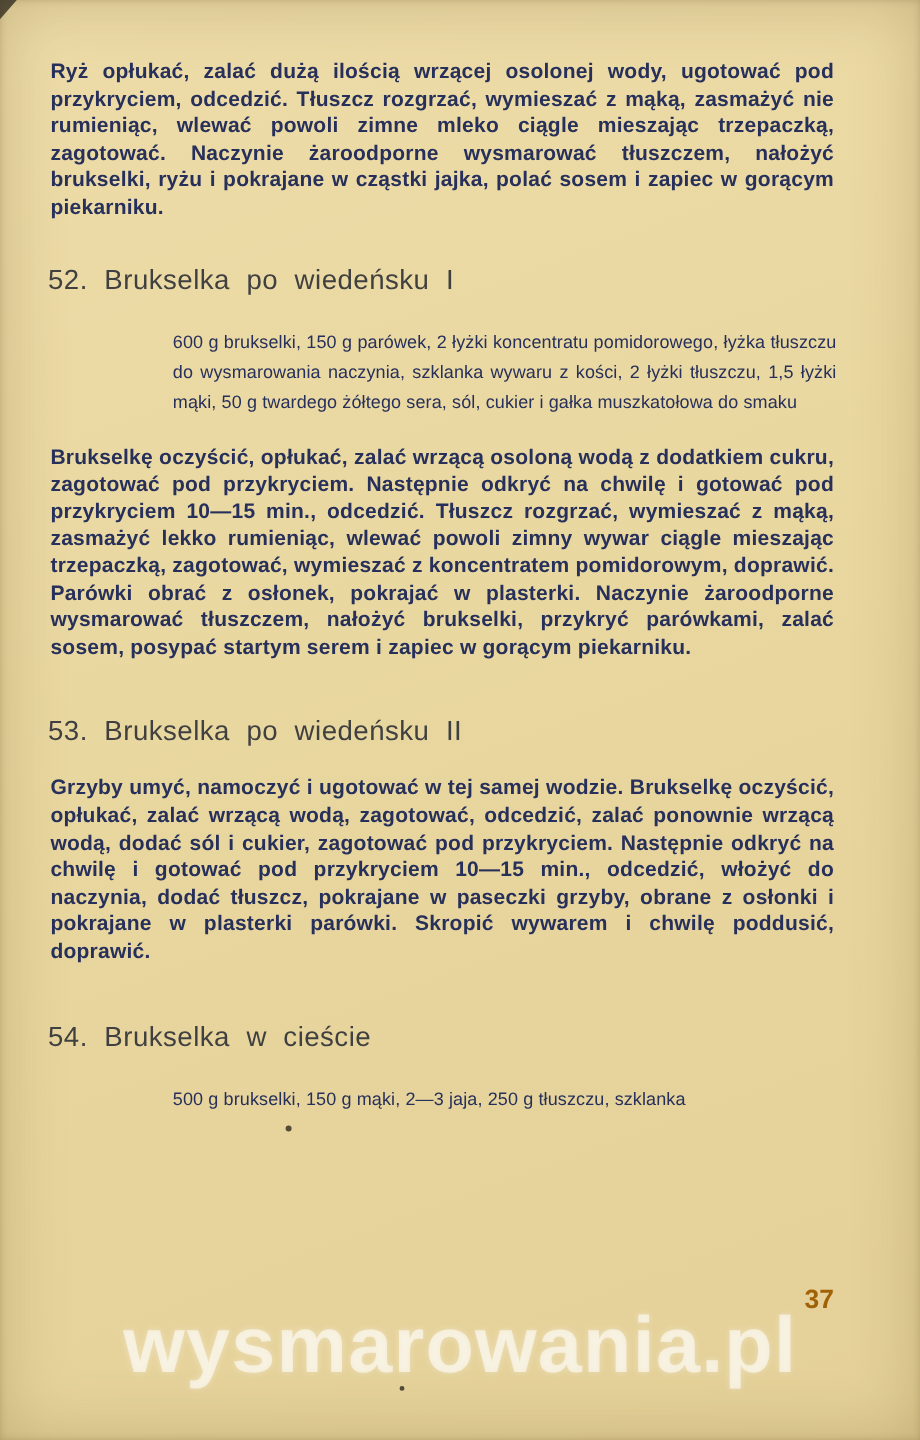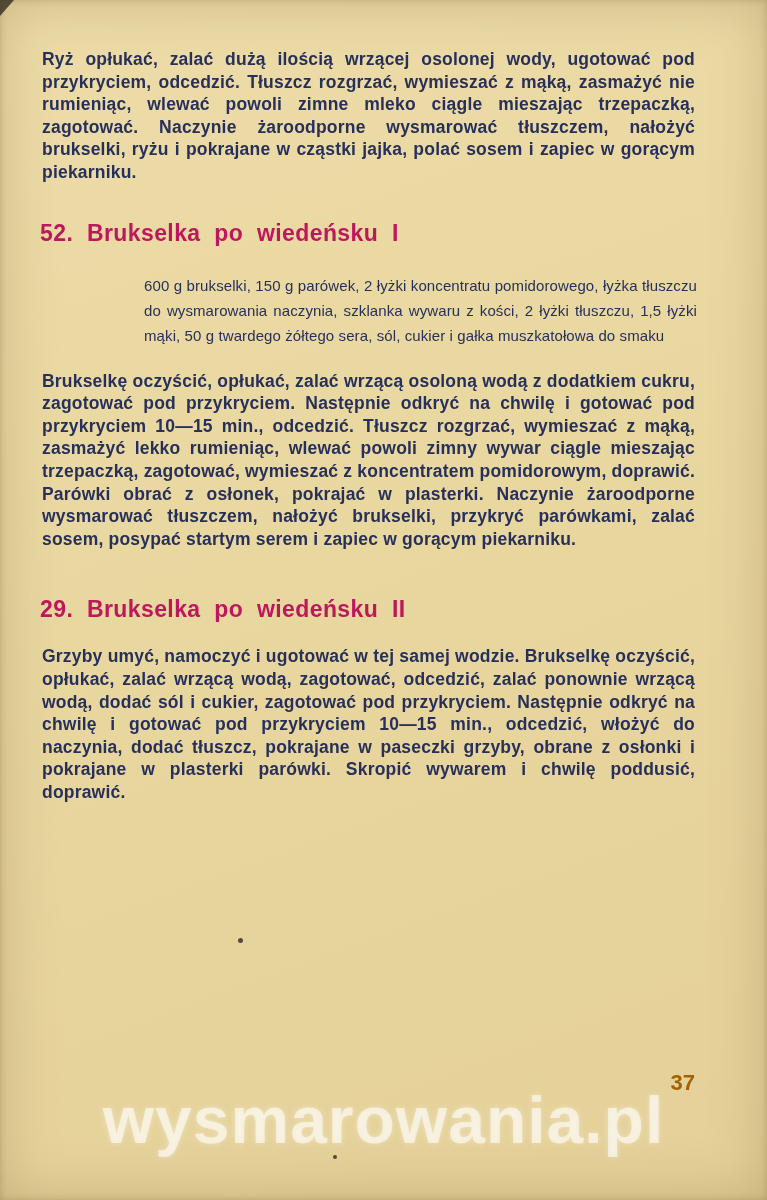--- a/index.html
+++ b/index.html
@@ -43,24 +43,24 @@
     line-height: 22.6px;
     font-weight: 700;
     letter-spacing: 0.2px;
     text-align: justify;
     margin: 2px;
     color: #27305a;
   }
   .body-text:empty { display: none; }
   .heading {
     font-size: 23px;
-    font-weight: 700;
+    font-weight: 400;
     letter-spacing: 0.4px;
     word-spacing: 7px;
-    color: #be185d;
+    color: #404040;
     margin: 36px 0 0 0;
   }
   .ingredients {
     font-size: 15px;
     line-height: 25px;
     font-weight: 400;
     letter-spacing: 0.1px;
     text-align: justify;
     color: #27305a;
     margin: 26px 0 0 104px;
@@ -103,25 +103,27 @@
 
   <p class="body-text">Ryż opłukać, zalać dużą ilością wrzącej osolonej wody, ugotować pod przykryciem, odcedzić. Tłuszcz rozgrzać, wymieszać z mąką, zasmażyć nie rumieniąc, wlewać powoli zimne mleko ciągle mieszając trzepaczką, zagotować. Naczynie żaroodporne wysmarować tłuszczem, nałożyć brukselki, ryżu i pokrajane w cząstki jajka, polać sosem i zapiec w gorącym piekarniku.</p>
 
   <section class="recipe recipe-52">
     <h2 class="heading">52. Brukselka po wiedeńsku I</h2>
     <p class="ingredients">600 g brukselki, 150 g parówek, 2 łyżki koncentratu pomidorowego, łyżka tłuszczu do wysmarowania naczynia, szklanka wywaru z kości, 2 łyżki tłuszczu, 1,5 łyżki mąki, 50 g twardego żółtego sera, sól, cukier i gałka muszkatołowa do smaku</p>
     <p class="body-text after-ingredients">Brukselkę oczyścić, opłukać, zalać wrzącą osoloną wodą z dodatkiem cukru, zagotować pod przykryciem. Następnie odkryć na chwilę i gotować pod przykryciem 10—15 min., odcedzić. Tłuszcz rozgrzać, wymieszać z mąką, zasmażyć lekko rumieniąc, wlewać powoli zimny wywar ciągle mieszając trzepaczką, zagotować, wymieszać z koncentratem pomidorowym, doprawić. Parówki obrać z osłonek, pokrajać w plasterki. Naczynie żaroodporne wysmarować tłuszczem, nałożyć brukselki, przykryć parówkami, zalać sosem, posypać startym serem i zapiec w gorącym piekarniku.</p>
   </section>
 
   <section class="recipe recipe-53">
-    <h2 class="heading">29. Brukselka po wiedeńsku II</h2>
+    <h2 class="heading">53. Brukselka po wiedeńsku II</h2>
     <p class="body-text after-ingredients">Grzyby umyć, namoczyć i ugotować w tej samej wodzie. Brukselkę oczyścić, opłukać, zalać wrzącą wodą, zagotować, odcedzić, zalać ponownie wrzącą wodą, dodać sól i cukier, zagotować pod przykryciem. Następnie odkryć na chwilę i gotować pod przykryciem 10—15 min., odcedzić, włożyć do naczynia, dodać tłuszcz, pokrajane w paseczki grzyby, obrane z osłonki i pokrajane w plasterki parówki. Skropić wywarem i chwilę poddusić, doprawić.</p>
   </section>
 
   <section class="recipe recipe-54">
+    <h2 class="heading">54. Brukselka w cieście</h2>
+    <p class="ingredients">500 g brukselki, 150 g mąki, 2—3 jaja, 250 g tłuszczu, szklanka</p>
 
   </section>
 
   <div class="page-number">37</div>
 
   <div class="watermark">wysmarowania.pl</div>
 
 </div>
 
 </body></html>

